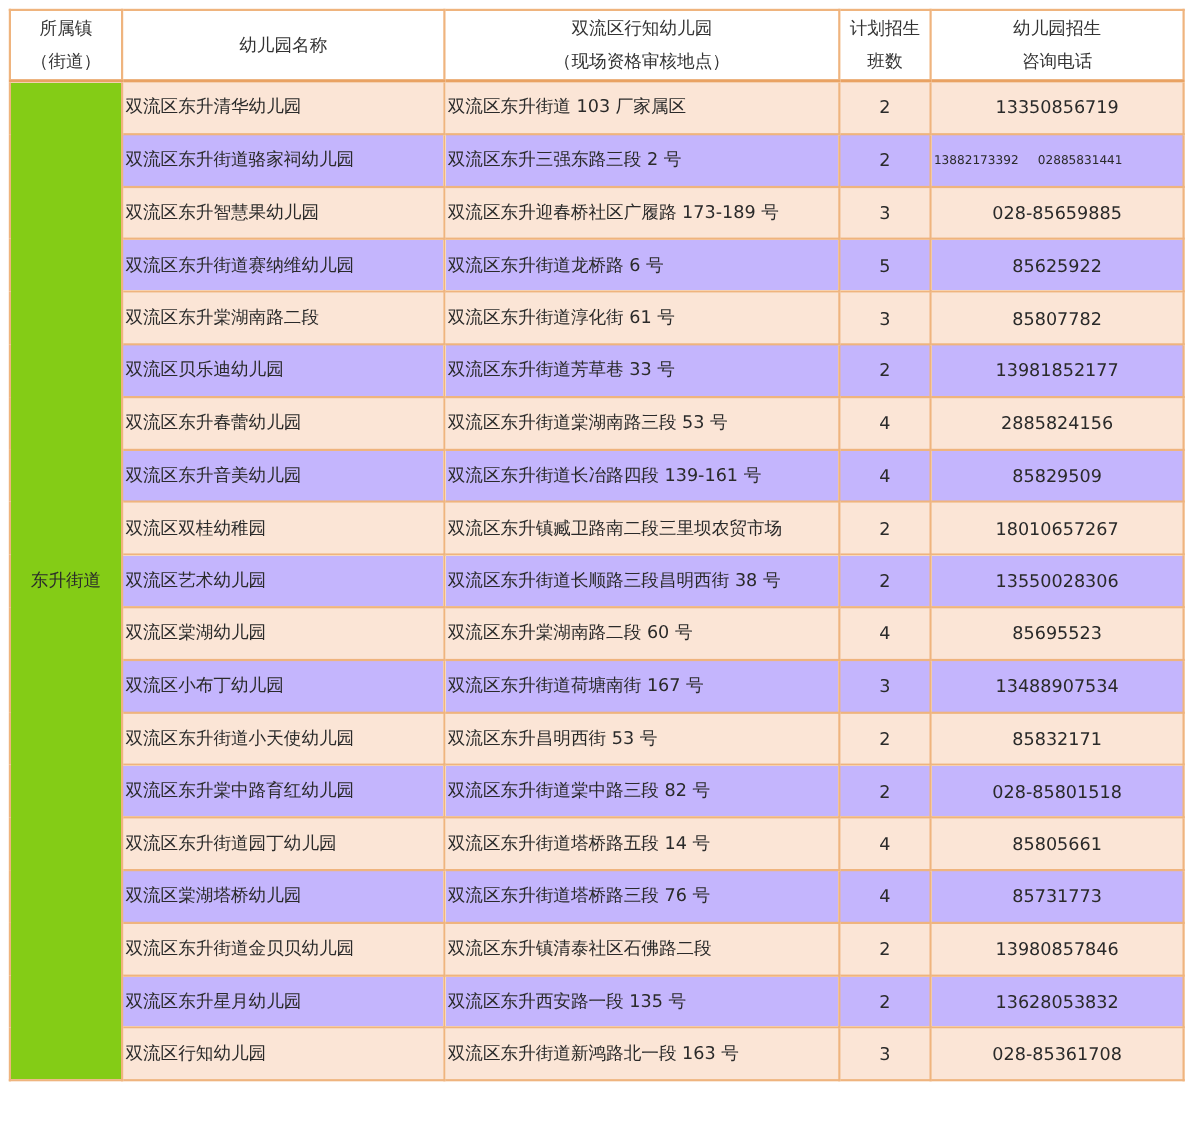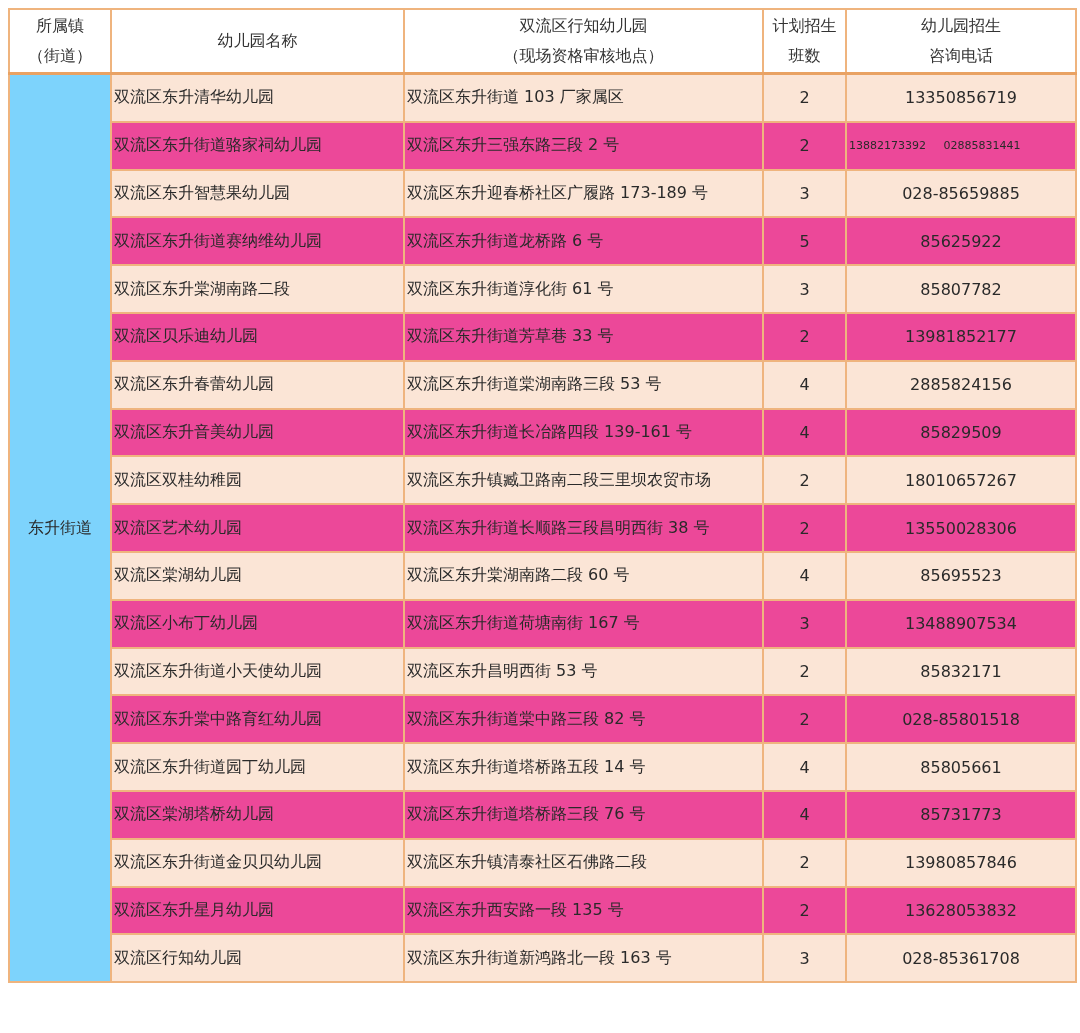--- a/index.html
+++ b/index.html
@@ -31,23 +31,23 @@
       font-weight: normal;
       height: 62px;
       line-height: 30px;
       text-align: center;
       color: #333333;
     }
     thead tr { border-bottom: 3px solid #e9a263; }
     thead th { border-bottom: 3px solid #e9a263; }
     tbody td { height: 45.8px; }
     tbody tr.odd td.data { background: #fbe5d6; margin-left: 17px; }
-    tbody tr.even td.data { background: #ec4899; }
+    tbody tr.even td.data { background: #c4b5fd; }
     td.town {
-      background: #7dd3fc;
+      background: #84cc16;
       text-align: center;
       vertical-align: middle;
     }
     td.name, td.addr { text-align: left; padding-left: 2px; }
     td.cls, td.tel { text-align: center; }
     td.tel.multi { text-align: left; padding-left: 2px; font-size: 11px; word-spacing: 14px; }
     .hline { display: block; }
   </style>
 </head>
 <body>

